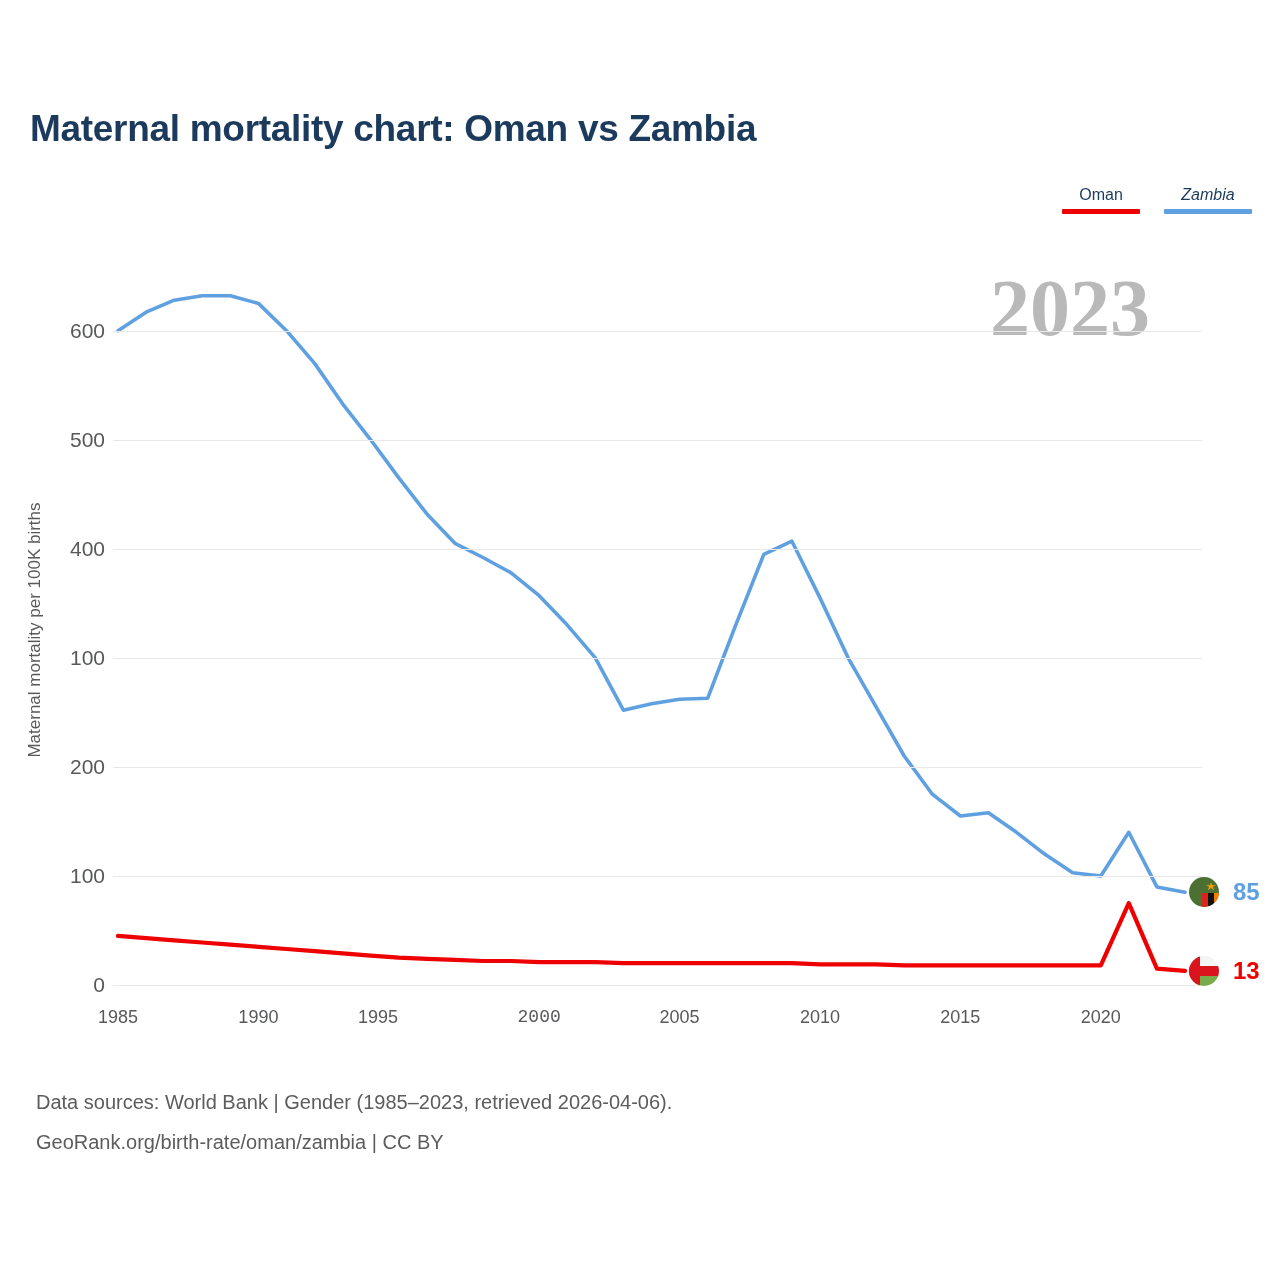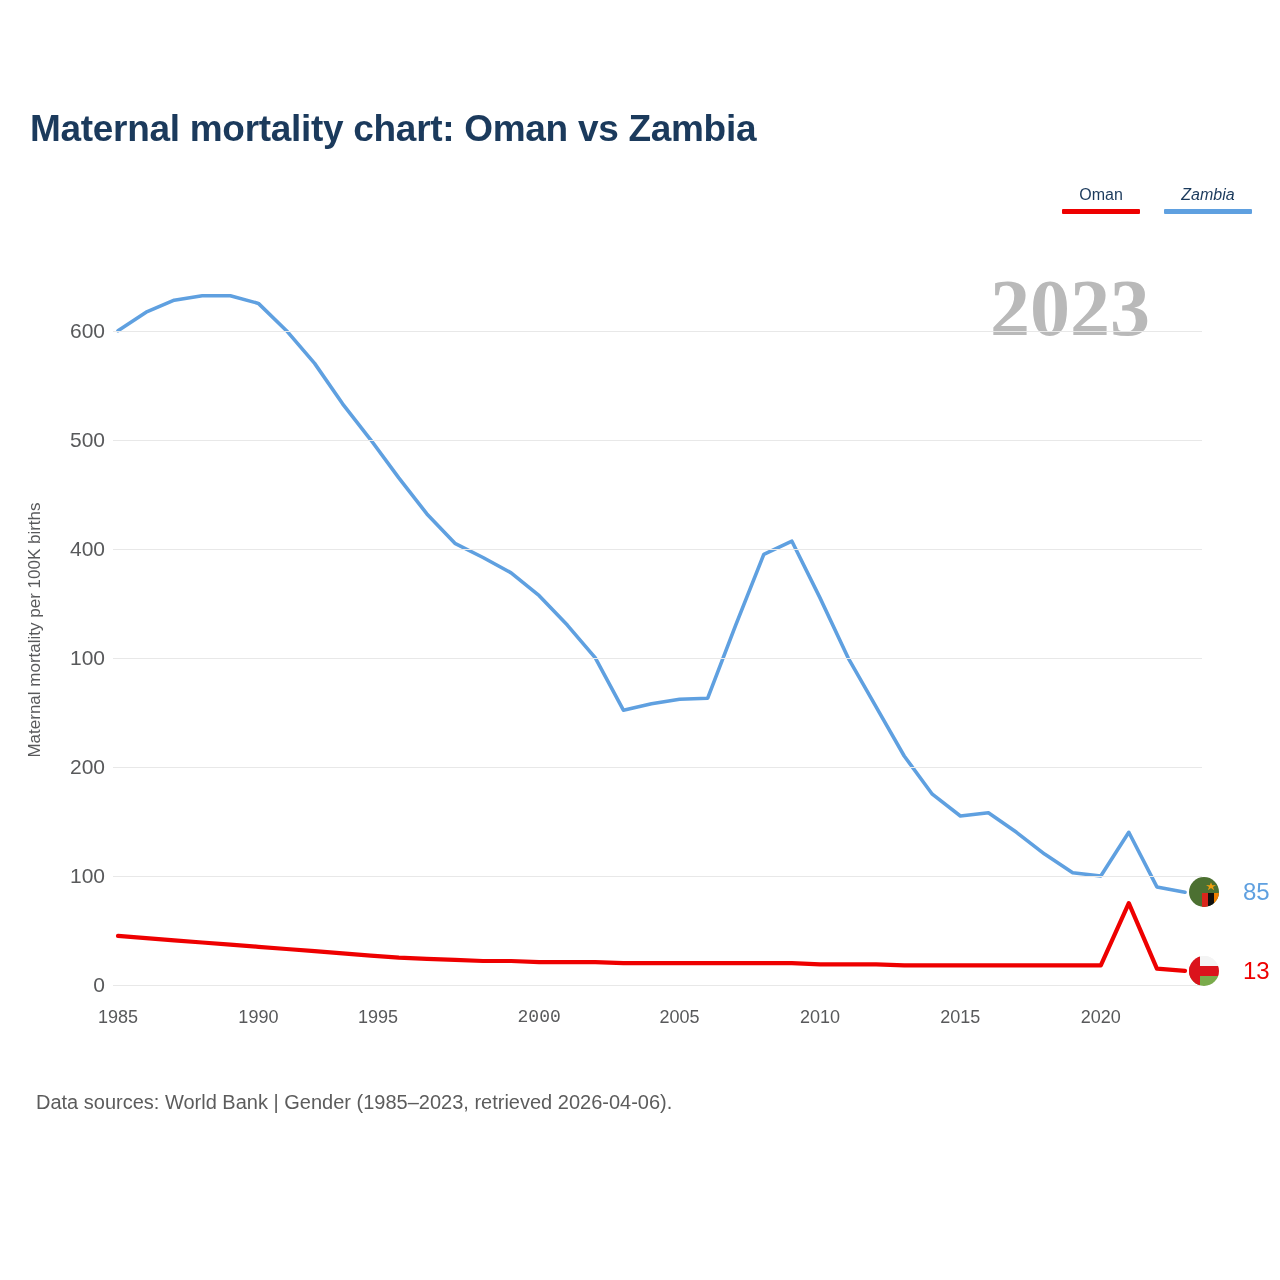--- a/index.html
+++ b/index.html
@@ -116,21 +116,22 @@
     color: #58595b;
     transform: translateX(-50%);
     white-space: nowrap;
   }
 
   
   .series-endcap {
     position: absolute;
     display: flex;
     align-items: center;
-    gap: 24px;
+    gap: 14px;
+    font-weight: bold;
   }
   .flag-dot {
     width: 30px;
     height: 30px;
     border-radius: 50%;
     overflow: hidden;
     position: relative;
     flex: none;
   }
   .endcap-value {
@@ -259,13 +260,14 @@
     <span class="band-white"></span>
       <span class="band-red"></span>
       <span class="band-green"></span>
     <span class="hoist"></span>
   </span>
   <span class="endcap-value" style="color: rgb(238, 0, 0);">13</span>
 </div>
 
 <div id="footer">
   <div class="footer-line">Data sources: World Bank | Gender (1985–2023, retrieved 2026-04-06).</div>
+  <div class="footer-line">GeoRank.org/birth-rate/oman/zambia | CC BY</div>
 </div>
 
 </body></html>

